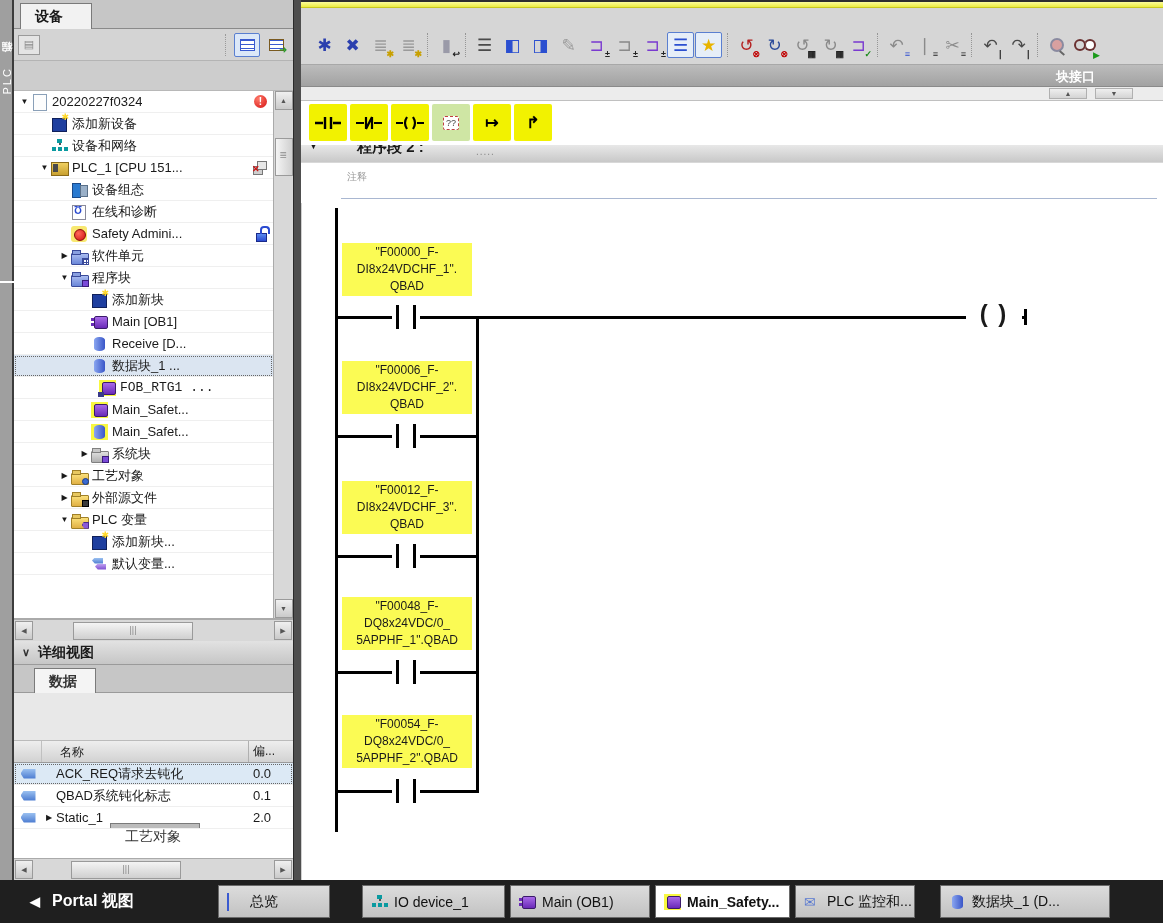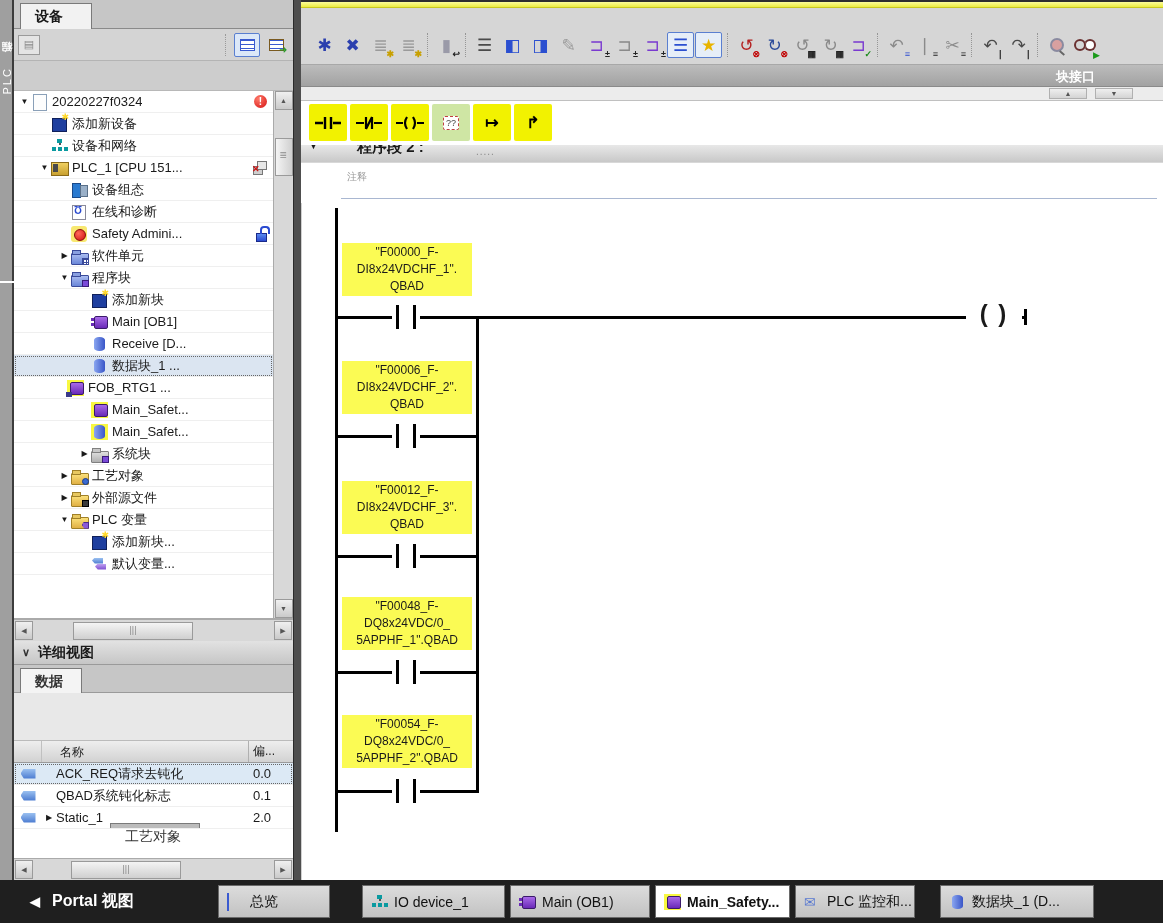--- a/index.html
+++ b/index.html
@@ -98,21 +98,21 @@
   .hscroll { height:22px; background:#d8d8d8; border-top:1px solid #aaa; display:flex; align-items:center; padding:1px; }
   .hthumb { height:18px; background:linear-gradient(#f4f4f4,#d0d0d0); border:1px solid #9a9a9a; position:relative; }
   .hthumb::after { content:"|||"; position:absolute; left:50%; transform:translateX(-50%); top:2px; color:#8a8a8a; font-size:9px; }
   .hfill { flex:1; }
 
   
   .dv-header { height:24px; background:linear-gradient(#e2e2e2,#c6c6c6); border-bottom:1px solid #9a9a9a; display:flex; align-items:center; font-weight:bold; font-size:14px; }
   .dv-header .chev { width:24px; text-align:center; font-size:11px; color:#333; }
   .dv-tabs { height:28px; background:#c6c6c6; position:relative; border-bottom:1px solid #9a9a9a; }
   .dv-tab { position:absolute; top:3px; bottom:-1px; border:1px solid #7a7a7a; border-bottom:none; padding:4px 18px 0 14px; font-size:14px; background:#bcbcbc; color:#333; }
-  .dv-tab.active { left:6px; background:#f4f4f4; font-weight:bold; z-index:2;text-align:center; }
+  .dv-tab.active { left:20px; background:#f4f4f4; font-weight:bold; z-index:2;text-align:center; }
   .dv-tab.t2 { left:96px; }
   .dv-blank { height:48px; background:#e8e8e8; border-bottom:1px solid #bbb; }
   .dtable { background:#fff; }
   .dthead { height:22px; display:flex; align-items:center; background:linear-gradient(#eee,#d2d2d2); border-bottom:1px solid #9a9a9a; font-size:12px; color:#222; }
   .dthead .c-icon { width:28px; flex:none; border-right:1px solid #c0c0c0; height:100%; }
   .dthead .c-name { flex:1; padding-left:18px; border-right:1px solid #b0b0b0; height:100%; line-height:22px; }
   .dthead .c-off { width:44px; flex:none; padding-left:4px; }
   .drow { height:22px; display:flex; align-items:center; border-bottom:1px solid #efefef; background:#fff; font-size:13px; }
   .drow.selected { background:#dce9f5; outline:1px dotted #666; outline-offset:-2px; }
   .drow .c-icon { width:28px; flex:none; display:flex; justify-content:center; }
@@ -322,21 +322,21 @@
             <span class="stat"></span>
           </div>
           <div class="trow selected" style="padding-left: 64px;">
             <span class="exp"></span>
             <span class="ticon ic-db">
               <i class="acc"></i>
             </span>
             <span class="tlabel">数据块_1 ...</span>
             <span class="stat"></span>
           </div>
-          <div class="trow" style="padding-left: 40px;">
+          <div class="trow" style="padding-left: 72px; font-family: Liberation Mono, monospace;">
             <span class="exp"></span>
             <span class="ticon ic-fob">
               <i class="acc"></i>
               <i class="lock"></i>
             </span>
             <span class="tlabel">FOB_RTG1 ...</span>
             <span class="stat"></span>
           </div>
           <div class="trow" style="padding-left: 64px;">
             <span class="exp"></span>
@@ -710,20 +710,20 @@
           <span>Main (OB1)</span>
         </div>
         <div class="tk-btn active" style="left: 655px; width: 135px;">
           <span class="tk-icon ticon ic-ob-s"></span>
           <span>Main_Safety...</span>
         </div>
         <div class="tk-btn" style="left: 795px; width: 120px;">
           <span class="tk-icon ic-mail">✉</span>
           <span>PLC 监控和...</span>
         </div>
-        <div class="tk-btn" style="left: 940px; width: 154px;">
+        <div class="tk-btn" style="left: 940px; width: 170px;">
           <span class="tk-icon ticon ic-db"></span>
           <span>数据块_1 (D...</span>
         </div>
       </div>
   </div>
 
 </div>
 
 </body></html>

